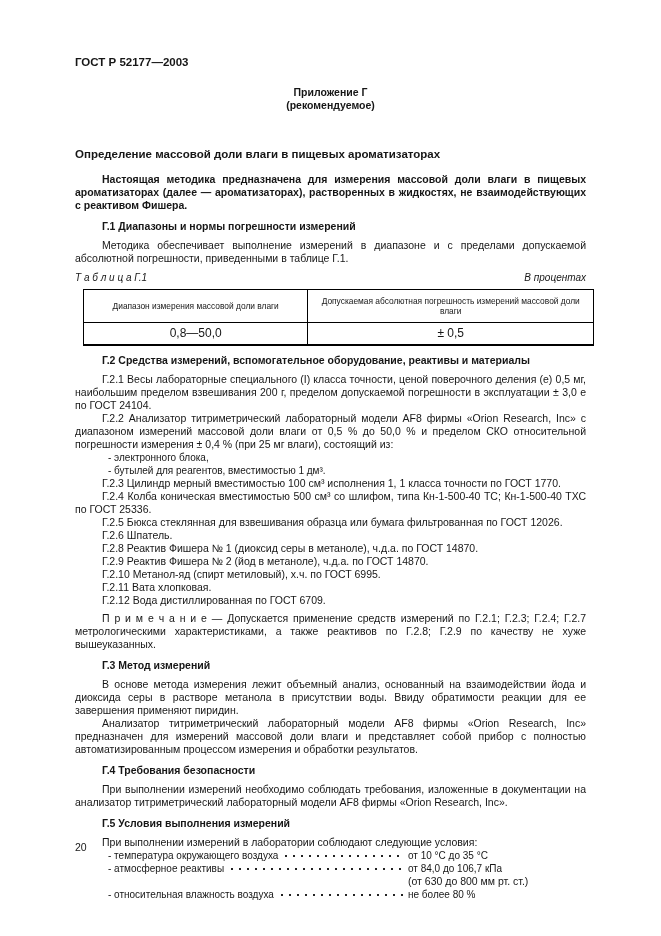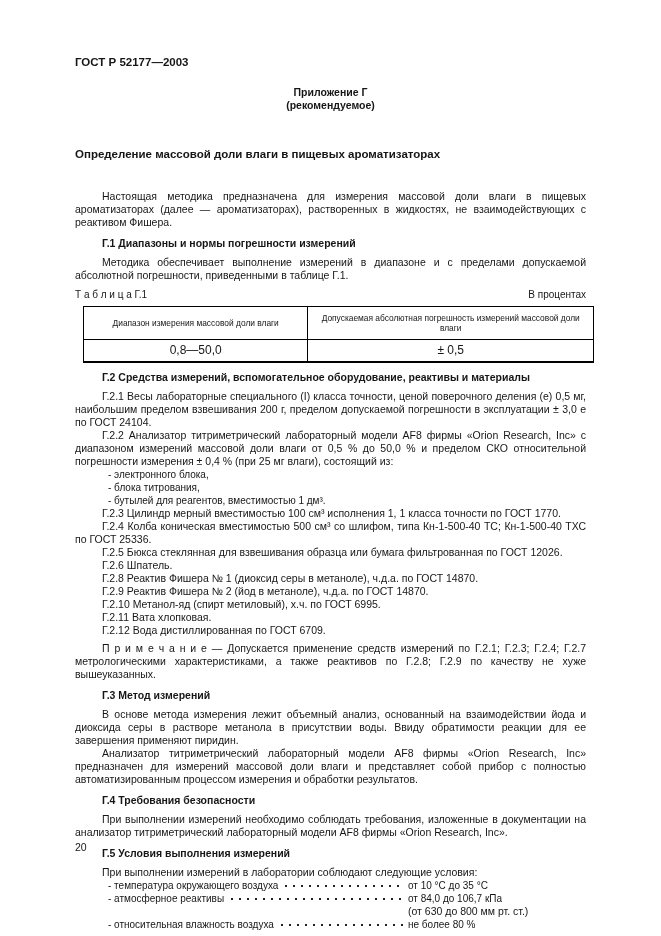--- a/index.html
+++ b/index.html
@@ -10,26 +10,26 @@
   }
   .page { position:absolute; left:75px; top:56px; width:511px; }
 
   .doc-code { font-weight:bold; font-size:11.5px; line-height:13px; }
 
   .annex-block { text-align:center; margin-top:17px; font-weight:bold; font-size:10.5px; line-height:12.5px; }
 
   .doc-title { text-align:left; font-weight:bold; font-size:11.5px; line-height:13px; margin-top:37px; }
 
   p.body { font-size:10.5px; line-height:13px; text-align:justify; text-indent:27px; }
-  .intro { margin-top:29px; }
+  .intro { margin-top:12px;font-weight:bold; }
 
   h3.sec { font-size:10.5px; line-height:13px; font-weight:bold; padding-left:27px; margin:8px 0 6px; }
 
   .caption-row { display:flex; justify-content:space-between; align-items:baseline;
-                 font-size:10px; line-height:12px; margin-top:7px; margin-bottom:5px; }
+                 font-size:10px; line-height:12px; margin-top:7px; margin-bottom:5px;font-style:italic; }
 
   table.gtable { width:100%; border-collapse:collapse; border:1.5px solid #000; border-bottom-width:2.5px;margin-left:8px; }
   table.gtable th { font-size:8.4px; font-weight:normal; border:1px solid #000;
                     padding:6px 3px; text-align:center; vertical-align:middle; line-height:10px; }
   table.gtable td { font-size:12px; border:1px solid #000; padding:3px 3px 4px; text-align:center; }
   .col-range { width:44%; }
 
   .sub-item, .cond { font-size:10px; line-height:13px; padding-left:33px; }
 
   .cond { display:flex; align-items:baseline; }
@@ -83,21 +83,20 @@
         <td>0,8—50,0</td>
         <td>± 0,5</td>
       </tr>
     </tbody>
   </table>
 
   <h3 class="sec">Г.2 Средства измерений, вспомогательное оборудование, реактивы и материалы</h3>
   <p class="body">Г.2.1 Весы лабораторные специального (I) класса точности, ценой поверочного деления (е) 0,5 мг, наибольшим пределом взвешивания 200 г, пределом допускаемой погрешности в эксплуатации ± 3,0 е по ГОСТ 24104.</p>
   <p class="body">Г.2.2 Анализатор титриметрический лабораторный модели AF8 фирмы «Orion Research, Inc» с диапазоном измерений массовой доли влаги от 0,5 % до 50,0 % и пределом СКО относительной погрешности измерения ± 0,4 % (при 25 мг влаги), состоящий из:</p>
   <div class="sub-item">- электронного блока,</div>
-  <div class="sub-item">- блока титрования,</div>
   <div class="sub-item">- бутылей для реагентов, вместимостью 1 дм³.</div>
   <p class="body">Г.2.3 Цилиндр мерный вместимостью 100 см³ исполнения 1, 1 класса точности по ГОСТ 1770.</p>
   <p class="body">Г.2.4 Колба коническая вместимостью 500 см³ со шлифом, типа Кн-1-500-40 ТС; Кн-1-500-40 ТХС по ГОСТ 25336.</p>
   <p class="body">Г.2.5 Бюкса стеклянная для взвешивания образца или бумага фильтрованная по ГОСТ 12026.</p>
   <p class="body">Г.2.6 Шпатель.</p>
   <p class="body">Г.2.8 Реактив Фишера № 1 (диоксид серы в метаноле), ч.д.а. по ГОСТ 14870.</p>
   <p class="body">Г.2.9 Реактив Фишера № 2 (йод в метаноле), ч.д.а. по ГОСТ 14870.</p>
   <p class="body">Г.2.10 Метанол-яд (спирт метиловый), х.ч. по ГОСТ 6995.</p>
   <p class="body">Г.2.11 Вата хлопковая.</p>
   <p class="body">Г.2.12 Вода дистиллированная по ГОСТ 6709.</p>

